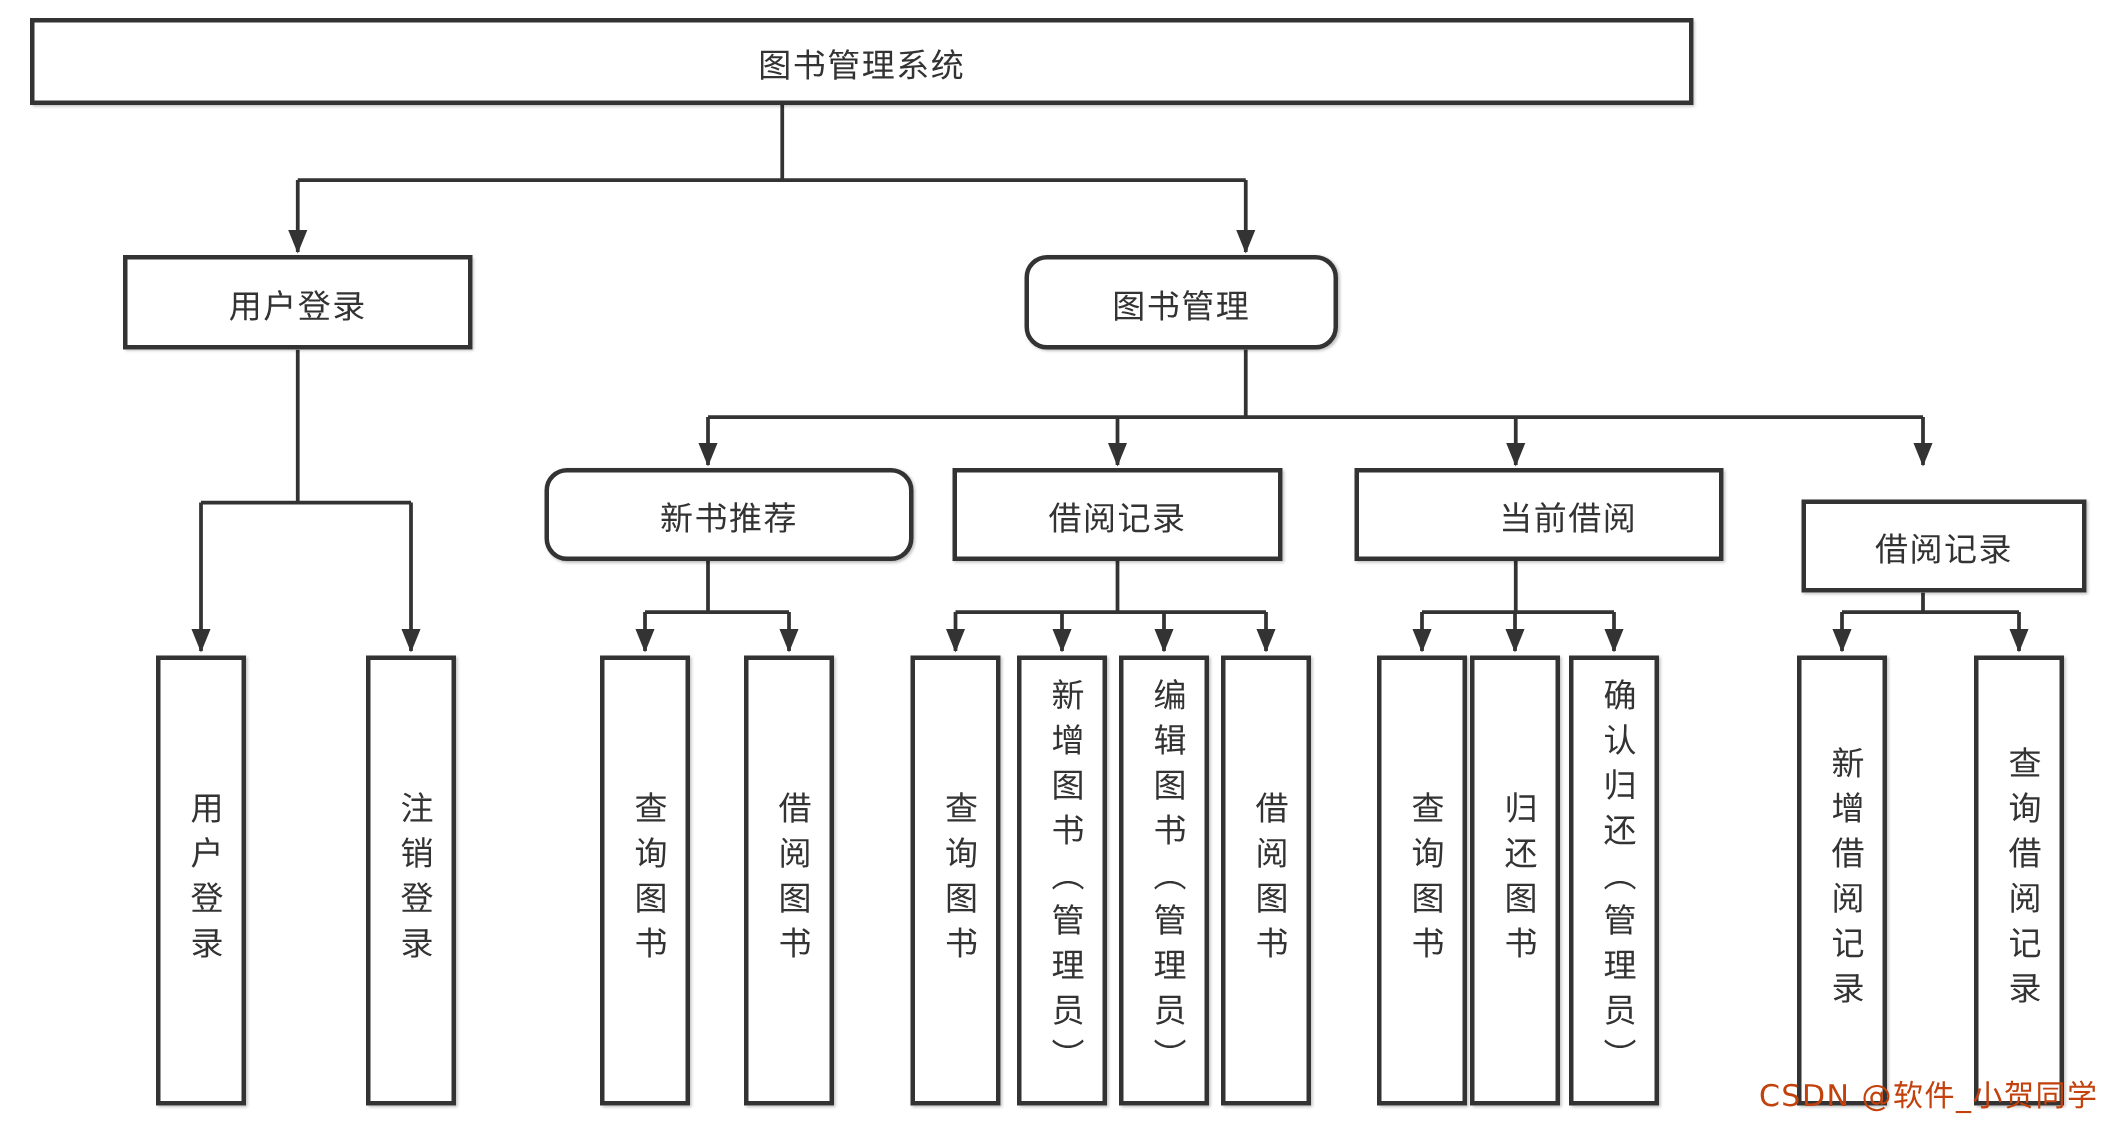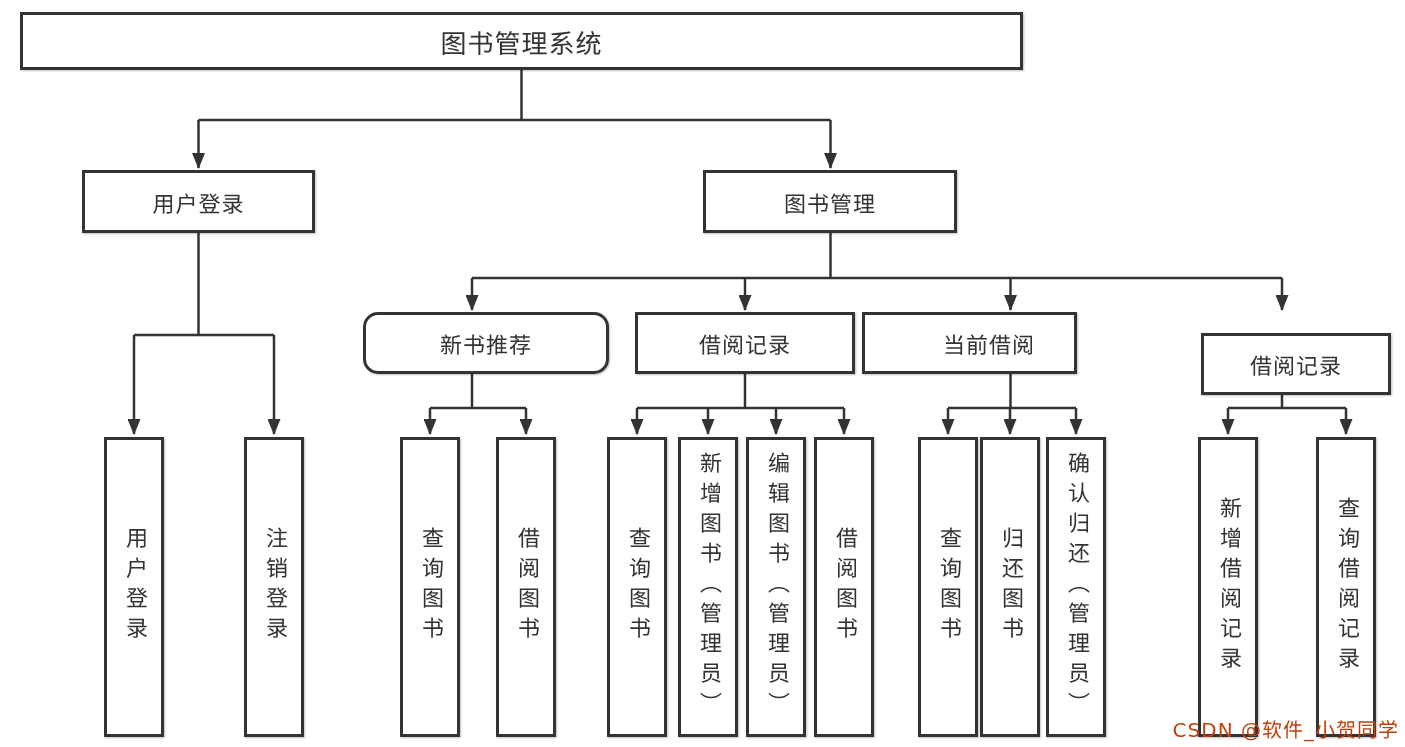--- a/index.html
+++ b/index.html
@@ -31,22 +31,22 @@
     align-items: center;
     justify-content: center;
     box-shadow: 1px 1px 2px rgba(0,0,0,0.25);
   }
   .node.h {
     font-size: 22px;
     letter-spacing: 1px;
     white-space: nowrap;
   }
   .node.root {
-    left: 20px; top: 12px; width: 1003px; height: 58px;
-    font-size: 26px;
+    left: 20px; top: 12px; width: 1109px; height: 58px;
+    font-size: 22px;
   }
   .node.lvl2 { top: 170px; height: 63px; }
   .node.lvl3 { top: 312px; height: 62px; }
   .node.leaf {
     top: 437px;
     width: 60px;
     height: 300px;
     writing-mode: vertical-rl;
     text-orientation: mixed;
     font-size: 22px;
@@ -114,25 +114,25 @@
       <path d="M1282,374 V408"></path>
       <path d="M1228,408 H1346"></path>
       <path d="M1228,408 V434" marker-end="url(#arrow)"></path>
       <path d="M1346,408 V434" marker-end="url(#arrow)"></path>
     </g>
   </svg>
 
   <div class="node h root">图书管理系统</div>
 
   <div class="node h lvl2" style="left:82px; width:233px;">用户登录</div>
-  <div class="node h lvl2" style="left:703px; width:254px;">图书管理</div>
+  <div class="node h lvl2" style="left:683px; width:209px;border-radius:15px;">图书管理</div>
 
   <div class="node h lvl3" style="left:363px; width:246px;border-radius:15px;">新书推荐</div>
   <div class="node h lvl3" style="left:635px; width:220px;">借阅记录</div>
-  <div class="node h lvl3" style="left:862px; width:215px;padding-left:39px;">当前借阅</div>
+  <div class="node h lvl3" style="left:903px; width:246px;padding-left:39px;">当前借阅</div>
   <div class="node h lvl3" style="left:1201px; width:190px;margin-top:21px;">借阅记录</div>
 
   <div class="node leaf" style="left:104px;">用户登录</div>
   <div class="node leaf" style="left:244px;">注销登录</div>
 
   <div class="node leaf" style="left:400px;">查询图书</div>
   <div class="node leaf" style="left:496px;">借阅图书</div>
 
   <div class="node leaf" style="left:607px;">查询图书</div>
   <div class="node leaf" style="left:678px;">新增图书（管理员）</div>

